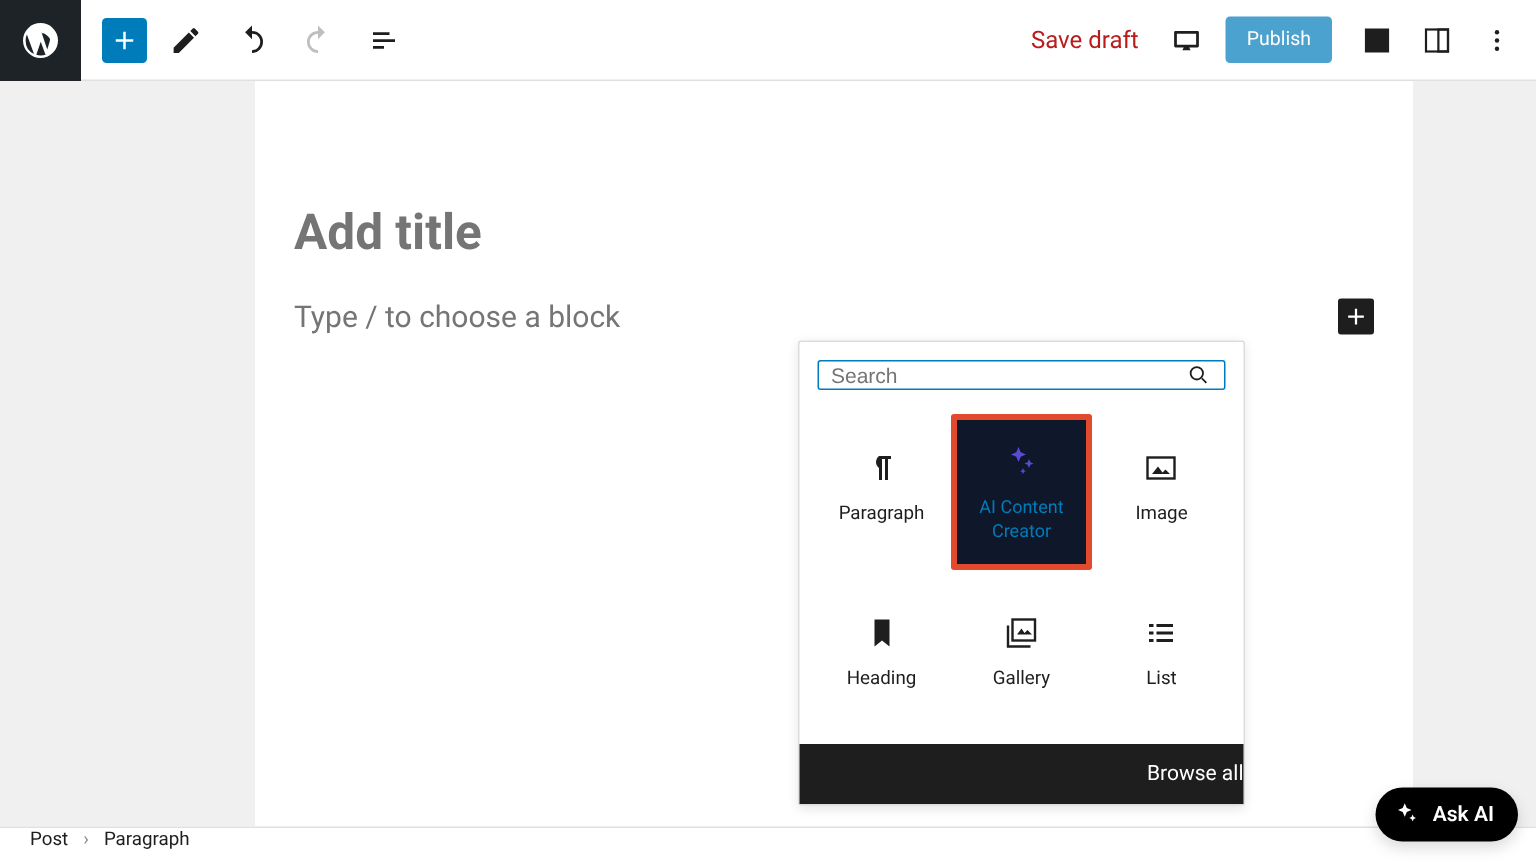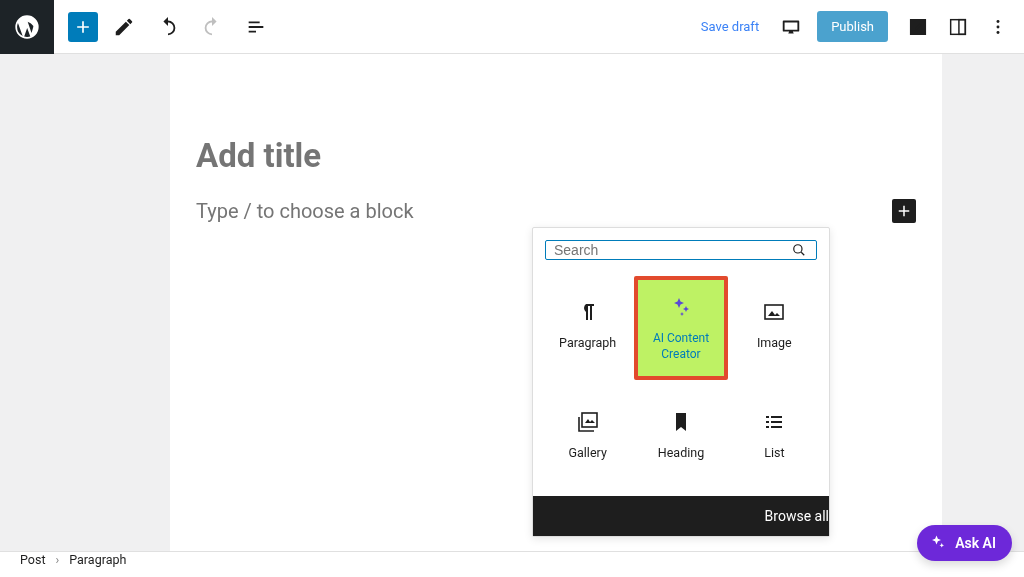--- a/index.html
+++ b/index.html
@@ -31,21 +31,21 @@
   }
   .tb-btn-primary {
     background: #007cba;
     color: #fff;
     margin-left: 14px;
     width: 30px; height: 30px;
   }
   .tb-icon-svg { width: 20px; height: 20px; }
   .tb-icon-svg.sm { width: 22px; height: 22px; }
   .toolbar-right { display: flex; align-items: center; gap: 4px; }
-  .save-draft { color: #3b82f6; font-size: 13px; padding: 6px 10px; cursor: pointer; }
+  .save-draft { color: #b91c1c; font-size: 16px; padding: 6px 10px; cursor: pointer; }
   .publish-btn {
     background: #007cba; color: #fff;
     opacity: .7;
     font-size: 13px;
     padding: 8px 14px;
     border-radius: 3px;
     cursor: pointer;
     margin: 0 8px 0 4px;
   }
   .toolbar-right .tb-btn { margin-left: 0; }
@@ -126,21 +126,21 @@
     flex-direction: column;
     align-items: center;
     justify-content: center;
     border-radius: 2px;
     cursor: pointer;
     padding: 4px;
   }
   .block-tile .tile-icon { width: 26px; height: 26px; margin-bottom: 10px; display:flex; align-items:center; justify-content:center; }
   .block-tile .tile-label { font-size: 12.5px; color: #1e1e1e; text-align: center; line-height: 1.35; }
   .block-tile.highlighted {
-    background: #bef264;
+    background: #0f172a;
     border: 4px solid #e24a2d;
     height: 104px;
   }
   .block-tile.highlighted .tile-label { color: #007cba; font-size: 12px; }
   .block-tile.highlighted .tile-icon svg path { fill: #5a49d6; }
 
   .browse-all {
     background: #1e1e1e;
     color: #fff;
     font-size: 14px;
@@ -161,21 +161,21 @@
     font-size: 12.5px;
     color: #1e1e1e;
     gap: 10px;
   }
   .bc-sep { color: #888; }
 
   
   .ask-ai {
     position: absolute;
     right: 12px; bottom: 16px;
-    background: #6d28d9;
+    background: #000000;
     color: #fff;
     border-radius: 999px;
     padding: 9px 16px 9px 12px;
     display: flex; align-items: center;
     gap: 8px;
     font-size: 14px;
     font-weight: 600;
     cursor: pointer;
     box-shadow: 0 4px 10px rgba(0,0,0,.15);
   }
@@ -295,31 +295,20 @@
     </div>
 
     <div class="block-tile">
       <div class="tile-icon">
         <svg viewBox="0 0 24 24" width="24" height="24">
             <rect x="3" y="5" width="18" height="14" fill="none" stroke="#1e1e1e" stroke-width="1.6"></rect>
             <path fill="#1e1e1e" d="M6 16l4-5 3 4 2-2 3 3z"></path>
           </svg>
       </div>
       <div class="tile-label">Image</div>
-    </div>
-
-    <div class="block-tile">
-      <div class="tile-icon">
-        <svg viewBox="0 0 24 24" width="24" height="24">
-            <rect x="6" y="3" width="15" height="14" fill="none" stroke="#1e1e1e" stroke-width="1.6"></rect>
-            <path d="M3 7v14h15" fill="none" stroke="#1e1e1e" stroke-width="1.6"></path>
-            <path fill="#1e1e1e" d="M9 13l3-4 2 3 2-2 3 3z"></path>
-          </svg>
-      </div>
-      <div class="tile-label">Gallery</div>
     </div>
 
     <div class="block-tile">
       <div class="tile-icon">
         <svg viewBox="0 0 24 24" width="24" height="24">
             <path fill="#1e1e1e" d="M6 3h3l3 15 3-15h3l-5 18h-2L6 3zm3 0v3l4 0V3z" opacity="0"></path>
             <path fill="#1e1e1e" d="M6 3h12v3H14v15h-4V6H6z" opacity="0"></path>
             <path fill="#1e1e1e" d="M5 4l7 0 0 3-5 12h5v2H5v-2l5-12H5z" opacity="0"></path>
             <path fill="#1e1e1e" d="M6 3h2v16H6zM16 3h2v16h-2zM6 3l12 0v2H6zM7 19h10v2H7z" opacity="0"></path>
             <path fill="#1e1e1e" d="M7 4h10l-4 7h3v2h-3l4 7H7l4-7H8v-2h3z" opacity="0"></path>
@@ -331,20 +320,31 @@
             <path fill="#1e1e1e" d="M6 3l6 0v18l-6 0zM6 3v2h4v14H6v2" opacity="0"></path>
             <path fill="#1e1e1e" d="M7 3h10v18l-5-4-5 4z"></path>
           </svg>
       </div>
       <div class="tile-label">Heading</div>
     </div>
 
     <div class="block-tile">
       <div class="tile-icon">
         <svg viewBox="0 0 24 24" width="24" height="24">
+            <rect x="6" y="3" width="15" height="14" fill="none" stroke="#1e1e1e" stroke-width="1.6"></rect>
+            <path d="M3 7v14h15" fill="none" stroke="#1e1e1e" stroke-width="1.6"></path>
+            <path fill="#1e1e1e" d="M9 13l3-4 2 3 2-2 3 3z"></path>
+          </svg>
+      </div>
+      <div class="tile-label">Gallery</div>
+    </div>
+
+    <div class="block-tile">
+      <div class="tile-icon">
+        <svg viewBox="0 0 24 24" width="24" height="24">
             <path fill="#1e1e1e" d="M4 6h3v2H4zM9 6h11v2H9zM4 11h3v2H4zM9 11h11v2H9zM4 16h3v2H4zM9 16h11v2H9z"></path>
           </svg>
       </div>
       <div class="tile-label">List</div>
     </div>
 
   </div>
 
   <div class="browse-all">Browse all</div>
 </div>

